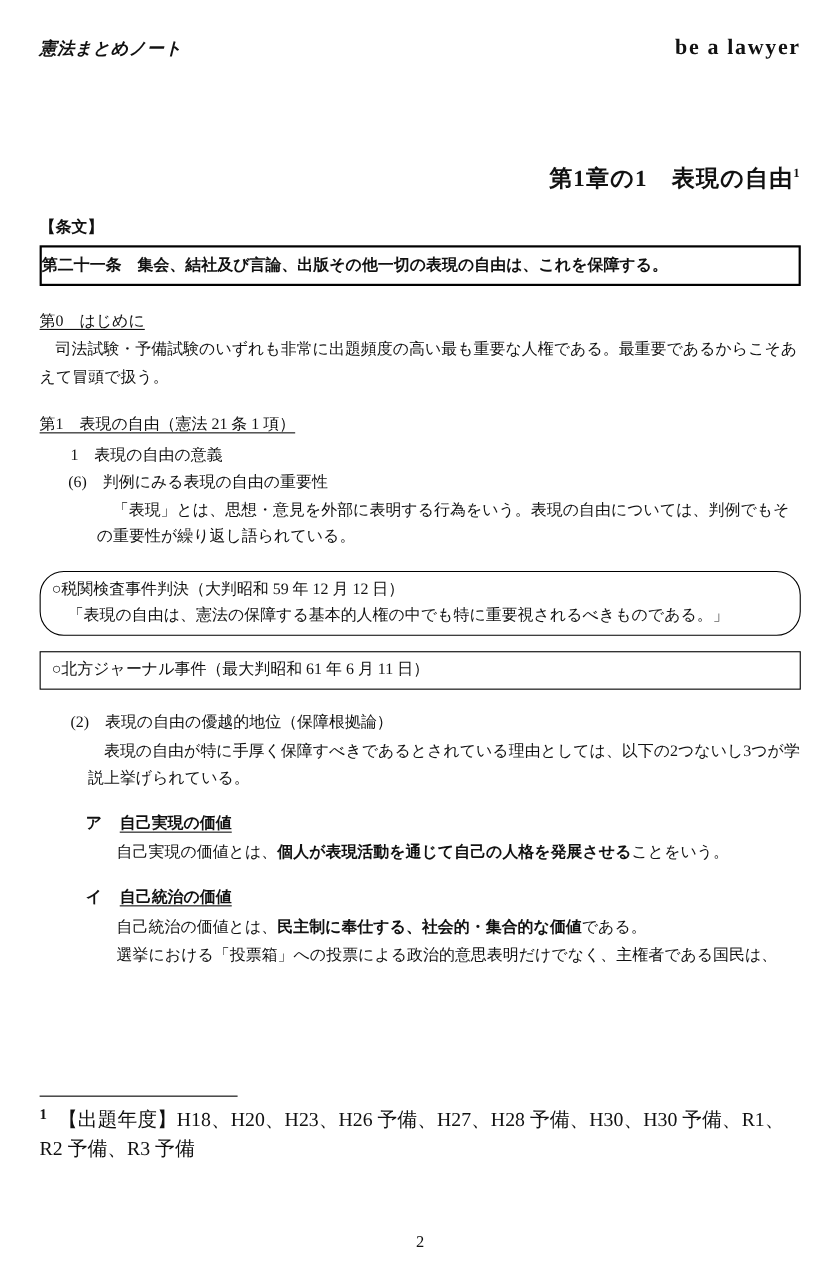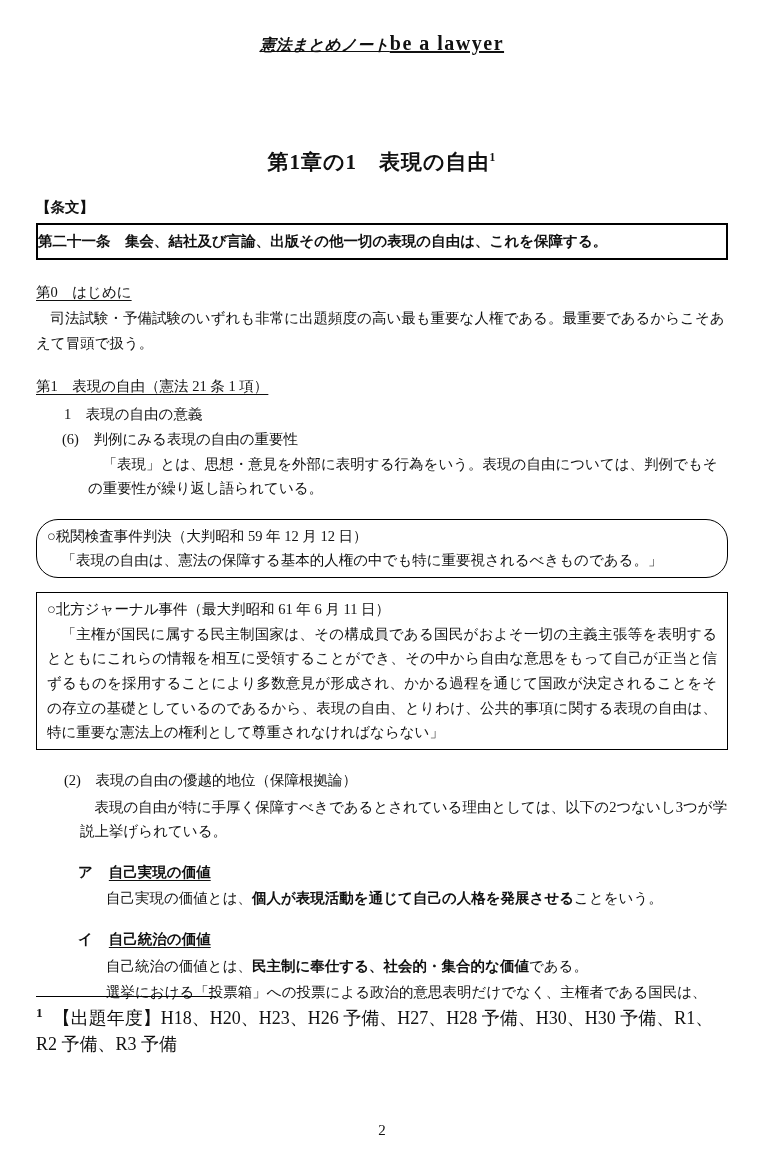--- a/index.html
+++ b/index.html
@@ -11,27 +11,27 @@
     font-family: "Liberation Serif", "DejaVu Serif", serif;
     font-size: 14.5px;
     line-height: 1.7;
   }
   .page {
     position: relative;
     width: 764px; height: 1164px;
     padding: 26px 36px 0 36px;
     overflow: hidden;
   }
-  .header { display: flex; justify-content: center; align-items: baseline; text-decoration: underline; }
+  .header { display: flex; justify-content: space-between; align-items: baseline; }
   .header-left { font-weight: bold; font-style: italic; font-size: 15.5px; letter-spacing: 0.5px; }
   .header-right { font-weight: bold; font-size: 20px; letter-spacing: 1.5px; }
 
   .doc-title {
     margin: 88px 0 0 0;
-    text-align: center;
+    text-align: right;
     font-size: 21px;
     font-weight: bold;
     letter-spacing: 1px;
     line-height: 1.4;
   }
   .doc-title sup { font-size: 0.55em; vertical-align: super; }
 
   .jobun-label { margin-top: 18px; font-weight: bold; }
 
   .article-box {
@@ -110,21 +110,20 @@
   <div class="sub11">(6)　判例にみる表現の自由の重要性</div>
   <p class="sub11-body">「表現」とは、思想・意見を外部に表明する行為をいう。表現の自由については、判例でもその重要性が繰り返し語られている。</p>
 
   <div class="case-box case-box-1">
     <div class="line">○税関検査事件判決（大判昭和 59 年 12 月 12 日）</div>
     <p class="case-quote">「表現の自由は、憲法の保障する基本的人権の中でも特に重要視されるべきものである。」</p>
   </div>
 
   <div class="case-box case-box-2">
     <div class="line">○北方ジャーナル事件（最大判昭和 61 年 6 月 11 日）</div>
-    <p class="case-quote">「主権が国民に属する民主制国家は、その構成員である国民がおよそ一切の主義主張等を表明するとともにこれらの情報を相互に受領することができ、その中から自由な意思をもって自己が正当と信ずるものを採用することにより多数意見が形成され、かかる過程を通じて国政が決定されることをその存立の基礎としているのであるから、表現の自由、とりわけ、公共的事項に関する表現の自由は、特に重要な憲法上の権利として尊重されなければならない」</p>
   </div>
 
   <div class="sec2-heading">(2)　表現の自由の優越的地位（保障根拠論）</div>
   <p class="sec2-body">表現の自由が特に手厚く保障すべきであるとされている理由としては、以下の2つないし3つが学説上挙げられている。</p>
 
   <div class="item-heading"><span class="item-label">ア</span><span class="underline">自己実現の価値</span></div>
   <p class="item-body"><span>自己実現の価値とは、</span><b>個人が表現活動を通じて自己の人格を発展させる</b><span>ことをいう。</span></p>
 
   <div class="item-heading"><span class="item-label">イ</span><span class="underline">自己統治の価値</span></div>
   <p class="item-body"><span>自己統治の価値とは、</span><b>民主制に奉仕する、社会的・集合的な価値</b><span>である。</span></p>

